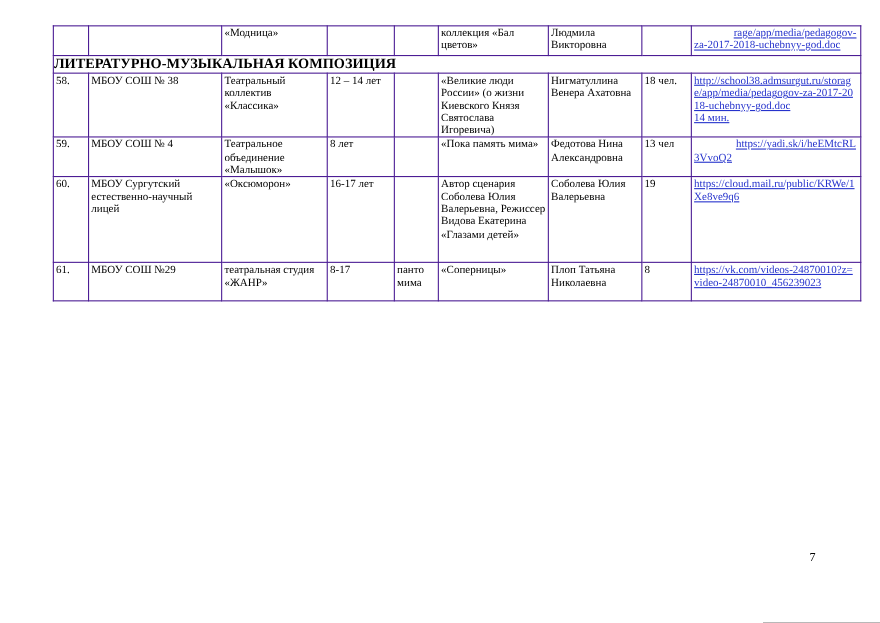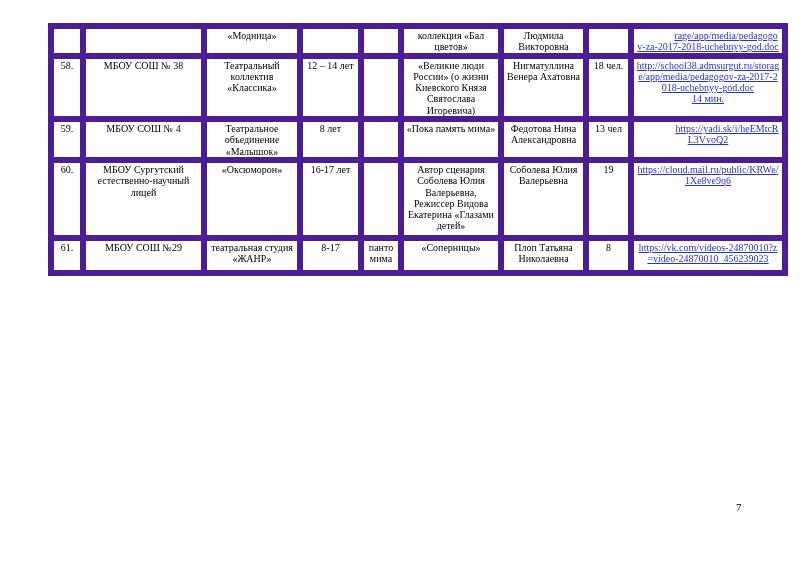--- a/index.html
+++ b/index.html
@@ -13,23 +13,23 @@
   }
   table.doc-table{
     position:absolute;left:48px;top:23px;
     width:734px;
     border-collapse:collapse;
     table-layout:fixed;
     font-size:10px;
     line-height:11.3px;
   }
   .doc-table td{
-    border:6px solid #4c1d95;
+    border:1px solid #4c1d95;
     vertical-align:top;
-    text-align:center;
+    text-align:left;
     padding:1px 2px 0 2px;
     overflow:hidden;
     word-wrap:break-word;
   }
   .doc-table td.section-cell{
     font-weight:bold;
     font-size:13px;
     line-height:14px;
     padding:0;
   }
@@ -76,20 +76,23 @@
       <td></td>
       <td>«Модница»</td>
       <td></td>
       <td></td>
       <td>коллекция «Бал цветов»</td>
       <td>Людмила Викторовна</td>
       <td></td>
       <td><span class="link" style="color: rgb(38, 51, 204); margin-left: 36px;">rage/app/media/pedagogov-za-2017-2018-uchebnyy-god.doc</span></td>
     </tr>
 
+    <tr class="rh1">
+      <td class="section-cell" colspan="9">ЛИТЕРАТУРНО-МУЗЫКАЛЬНАЯ КОМПОЗИЦИЯ</td>
+    </tr>
 
     <tr class="r58">
       <td>58.</td>
       <td>МБОУ СОШ № 38</td>
       <td>Театральный коллектив «Классика»</td>
       <td>12 – 14 лет</td>
       <td></td>
       <td>«Великие люди России» (о жизни Киевского Князя Святослава Игоревича)</td>
       <td>Нигматуллина Венера Ахатовна</td>
       <td>18 чел.</td>

